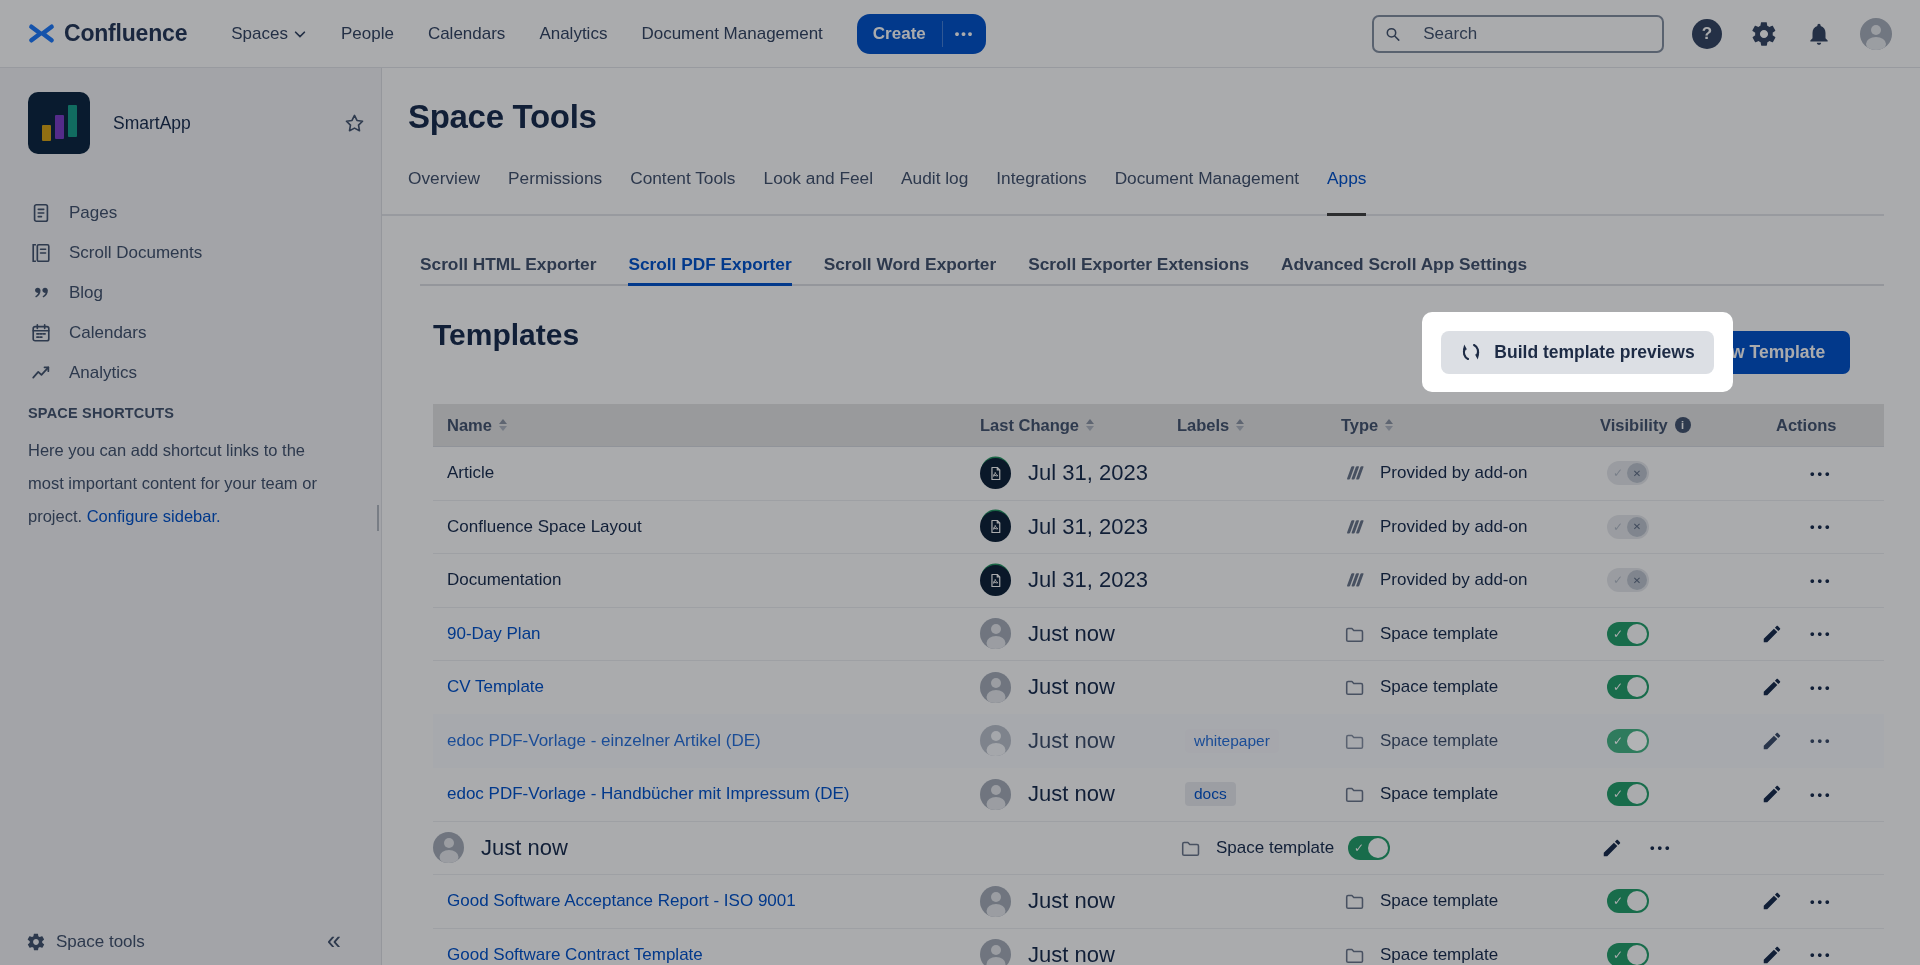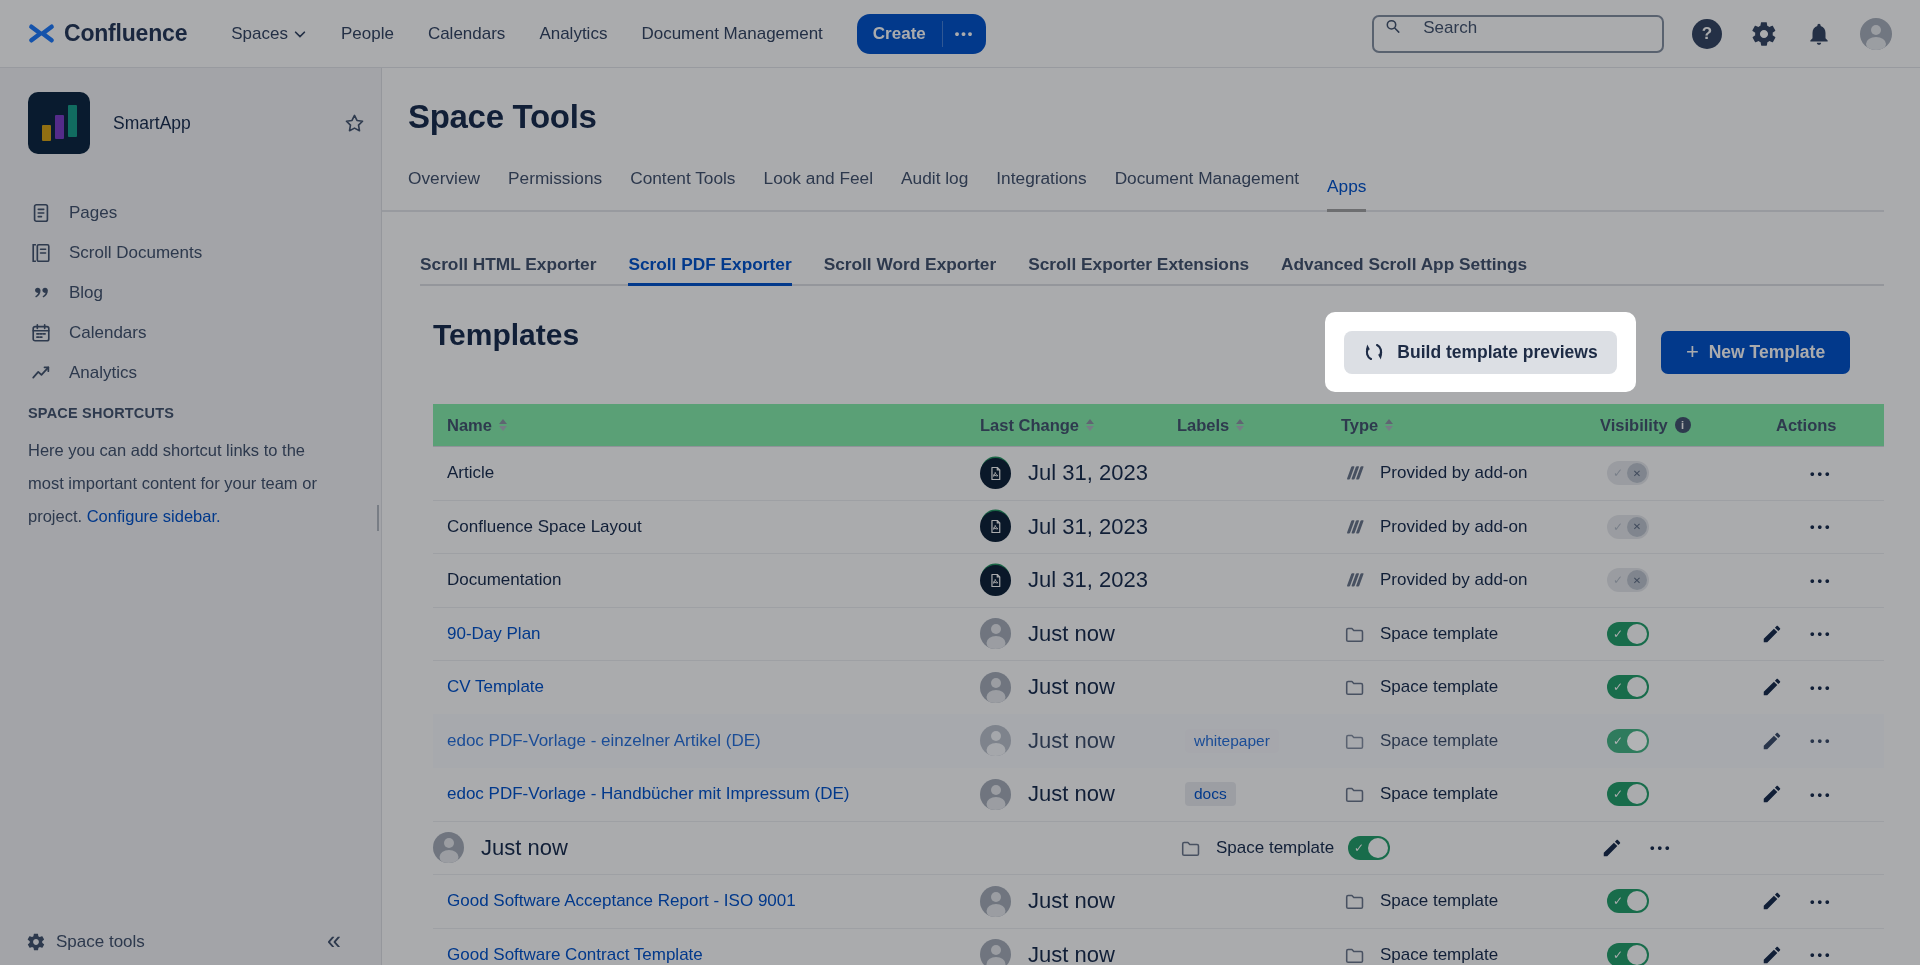--- a/index.html
+++ b/index.html
@@ -16,21 +16,21 @@
   .brand{display:flex;align-items:center;gap:9px;margin-right:44px;}
   .brand .word{font-size:23px;font-weight:700;color:#253858;letter-spacing:-0.2px;}
   .nav-menu{display:flex;gap:34px;align-items:center;}
   .nav-item{font-size:17px;color:#344563;font-weight:500;display:flex;align-items:center;gap:5px;cursor:pointer;white-space:nowrap;}
   .btn-create{margin-left:34px;height:40px;border-radius:13px;background:#0052CC;color:#fff;display:flex;align-items:stretch;overflow:hidden;}
   .btn-create .lbl{display:flex;align-items:center;padding:0 16px;font-size:17px;font-weight:600;}
   .btn-create .sep{width:1px;background:rgba(255,255,255,.28);margin:7px 0;}
   .btn-create .more{display:flex;align-items:center;padding:0 12px;font-size:13px;font-weight:700;}
   .more-dots::after{content:"•••";letter-spacing:2px;}
   .nav-right{margin-left:auto;display:flex;align-items:center;gap:28px;}
-  .search{width:292px;height:38px;border:2px solid #8590A2;border-radius:7px;display:flex;align-items:flex-start;gap:21px;padding:0 11px;box-sizing:border-box;background:#fff;}
+  .search{width:292px;height:38px;border:2px solid #8590A2;border-radius:7px;display:flex;align-items:center;gap:21px;padding:0 11px;box-sizing:border-box;background:#fff;}
   .search input{border:none;outline:none;font-size:17px;color:#344563;width:100%;background:transparent;font-family:inherit;}
   .search input::placeholder{color:#44546F;opacity:1;}
   .circle-ic{width:30px;height:30px;border-radius:50%;background:#344563;color:#fff;display:flex;align-items:center;justify-content:center;font-weight:700;font-size:17px;}
   .help-q::after{content:"?";}
   .avatar-top{width:32px;height:32px;border-radius:50%;background:#A9B0BC;position:relative;overflow:hidden;}
   .avatar-top i{position:absolute;left:50%;top:7px;width:10px;height:10px;border-radius:50%;background:#E9EBEF;transform:translateX(-50%);}
   .avatar-top u{position:absolute;left:50%;top:19px;width:20px;height:14px;border-radius:50%;background:#E9EBEF;transform:translateX(-50%);}
   
   .sidebar{position:absolute;left:0;top:68px;width:382px;height:897px;background:#F4F5F7;border-right:1px solid #DFE1E5;box-sizing:border-box;}
   .space-head{position:absolute;left:28px;top:24px;display:flex;align-items:center;gap:23px;}
@@ -48,32 +48,32 @@
   .shortcut-text a{color:#0052CC;text-decoration:none;cursor:pointer;}
   .side-foot{position:absolute;left:26px;bottom:13px;display:flex;align-items:center;gap:10px;font-size:17px;color:#42526E;cursor:pointer;}
   .collapse{position:absolute;right:40px;bottom:10px;font-size:25px;color:#42526E;cursor:pointer;}
   .collapse::after{content:"«";}
   .resize-handle{position:absolute;left:377px;top:505px;width:8px;height:26px;border-left:2px solid #B4B9C2;border-right:2px solid #B4B9C2;box-sizing:border-box;}
   
   .main{position:absolute;left:382px;top:68px;width:1538px;height:897px;background:#fff;}
   .page-title{position:absolute;left:26px;top:30px;font-size:33px;font-weight:700;color:#172B4D;letter-spacing:-.3px;}
   .tabs{position:absolute;left:0;right:36px;top:100px;display:flex;gap:28px;padding-left:26px;border-bottom:2px solid #E4E6EA;}
   .tab{font-size:17.3px;color:#42526E;padding-bottom:11px;margin-bottom:-2px;cursor:pointer;white-space:nowrap;}
-  .tab.active{color:#0052CC;border-bottom:3px solid #a3a3a3;padding-bottom:12px;margin-top:8px;}
+  .tab.active{color:#0052CC;border-bottom:3px solid #404040;padding-bottom:24px;}
   .subtabs{position:absolute;left:38px;right:36px;top:186px;display:flex;gap:32px;border-bottom:2px solid #DEE0E4;}
   .subtab{font-size:17.3px;font-weight:600;color:#42526E;padding-bottom:11px;margin-bottom:-2px;cursor:pointer;white-space:nowrap;}
   .subtab.active{color:#0052CC;border-bottom:3px solid #0052CC;padding-bottom:8px;}
   .sec-title{position:absolute;left:51px;top:250px;font-size:30px;font-weight:700;color:#172B4D;}
   .btn-new{position:absolute;left:1279px;top:263px;width:189px;height:43px;background:#0052CC;border-radius:7px;color:#fff;
            display:flex;align-items:center;justify-content:center;gap:10px;font-size:17.5px;font-weight:600;cursor:pointer;box-sizing:border-box;}
   .plus::after{content:"+";font-size:22px;font-weight:400;line-height:1;}
   
   .tbl{position:absolute;left:51px;top:336px;width:1451px;}
   .thead,.trow{display:grid;grid-template-columns:547px 197px 164px 259px 160px 124px;align-items:center;}
-  .thead{height:42px;background:#86efac;border-bottom:1px solid #D8DBE1;}
+  .thead{height:42px;background:#e5e5e5;border-bottom:1px solid #D8DBE1;}
   .th{display:flex;align-items:center;gap:7px;font-size:16.5px;font-weight:700;color:#44546F;cursor:pointer;}
   .th.first{padding-left:14px;}
   .th.last{padding-left:16px;}
   .sort{display:flex;flex-direction:column;gap:2px;}
   .sort i{display:block;width:0;height:0;border:4px solid transparent;}
   .sort .up{border-bottom:5px solid #8C95A5;border-top:none;}
   .sort .dn{border-top:5px solid #B0B7C3;border-bottom:none;}
   .info-ic{width:16px;height:16px;border-radius:50%;background:#44546F;color:#fff;font-size:11px;font-weight:700;display:flex;align-items:center;justify-content:center;font-style:normal;}
   .info-ic::after{content:"i";}
   .trow{height:53.5px;border-bottom:1px solid #EDEEF1;box-sizing:border-box;}
@@ -104,21 +104,21 @@
   .tg-on .tg-knob{background:#fff;color:transparent;}
   .tg-off .tg-knob{background:#BFC6D0;color:#5E6C84;}
   .cell.act{gap:27px;padding-left:1px;}
   .pencil{width:22px;height:22px;cursor:pointer;}
   .k-addon .pencil{visibility:hidden;}
   .dots{font-size:13px;font-weight:700;color:#172B4D;cursor:pointer;}
   .dots::after{content:"•••";letter-spacing:3px;}
   
   .dim{position:absolute;inset:0;background:rgba(6,9,16,0.34);z-index:40;}
   .row-spot{position:absolute;left:433px;top:714px;width:1451px;height:54px;background:rgba(255,255,255,0.10);z-index:41;pointer-events:none;}
-  .spotlight{position:absolute;left:1325px;top:312px;width:311px;height:80px;background:#FFFFFF;border-radius:10px;z-index:45;
+  .spotlight{position:absolute;left:1422px;top:312px;width:311px;height:80px;background:#FFFFFF;border-radius:10px;z-index:45;
              display:flex;align-items:center;justify-content:center;}
   .btn-build{width:273px;height:43px;background:#DCDFE4;border-radius:8px;display:flex;align-items:center;justify-content:center;gap:12px;
              font-size:17.5px;font-weight:600;color:#1D2B45;cursor:pointer;}
 </style>
 </head>
 <body>
 
 <div class="nav">
   <div class="brand">
     <svg width="27" height="27" viewBox="0 0 24 24">

